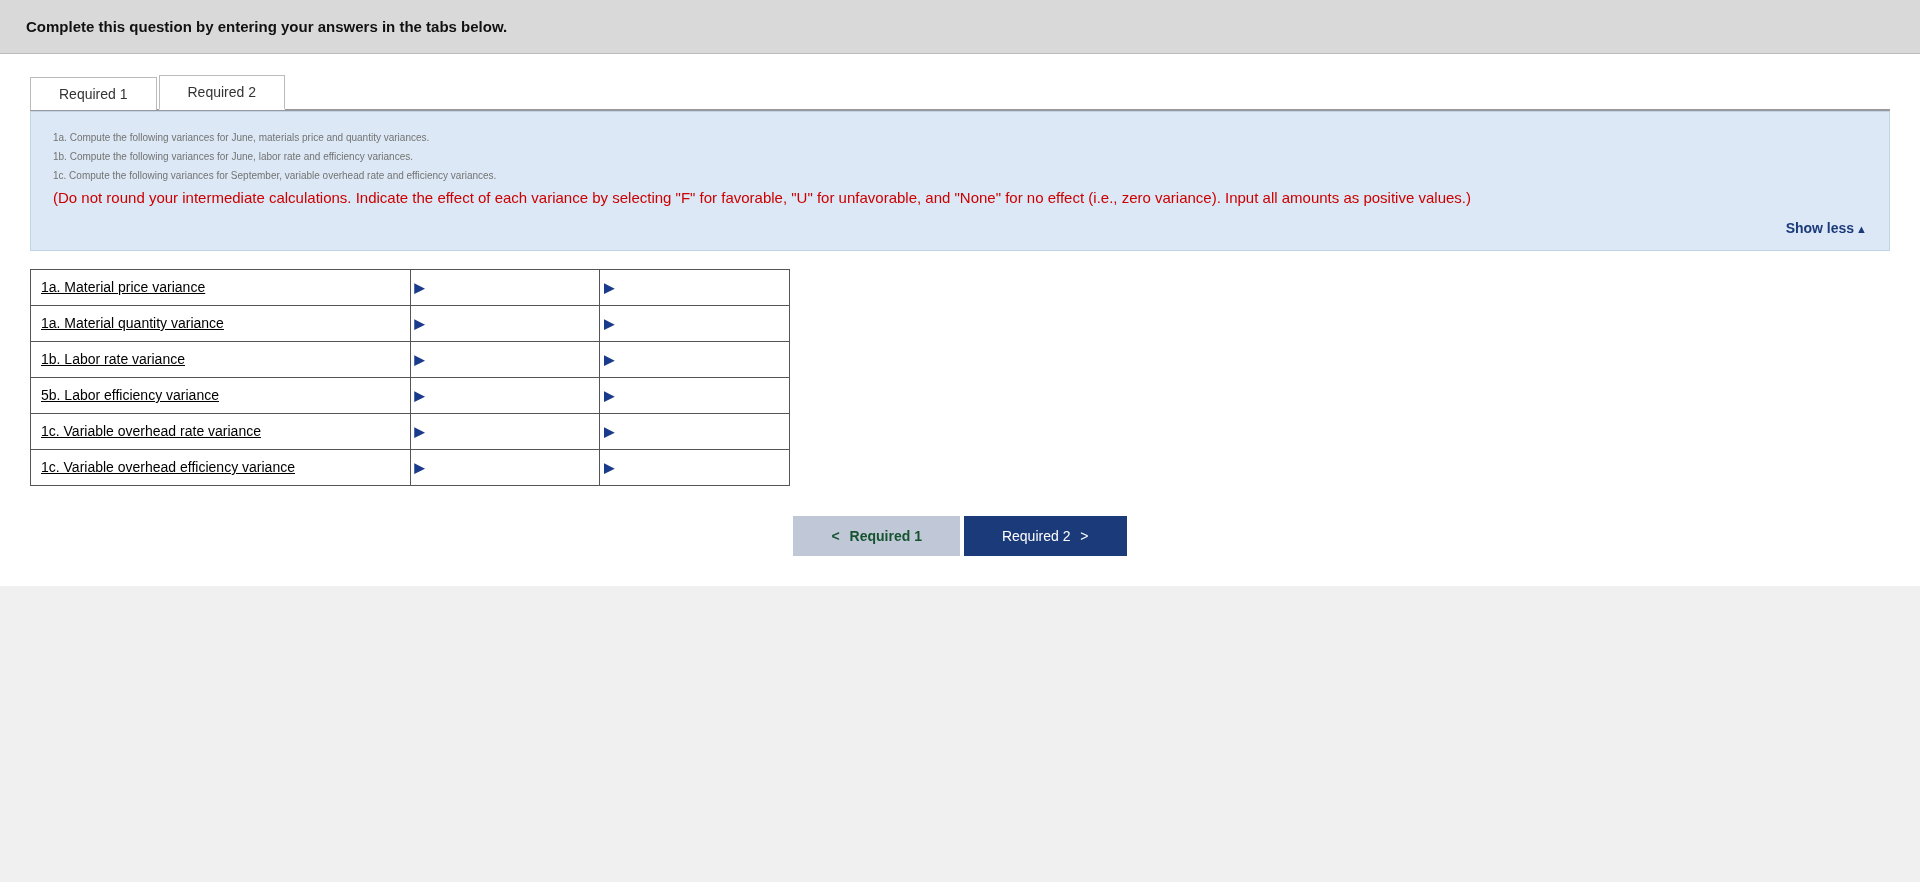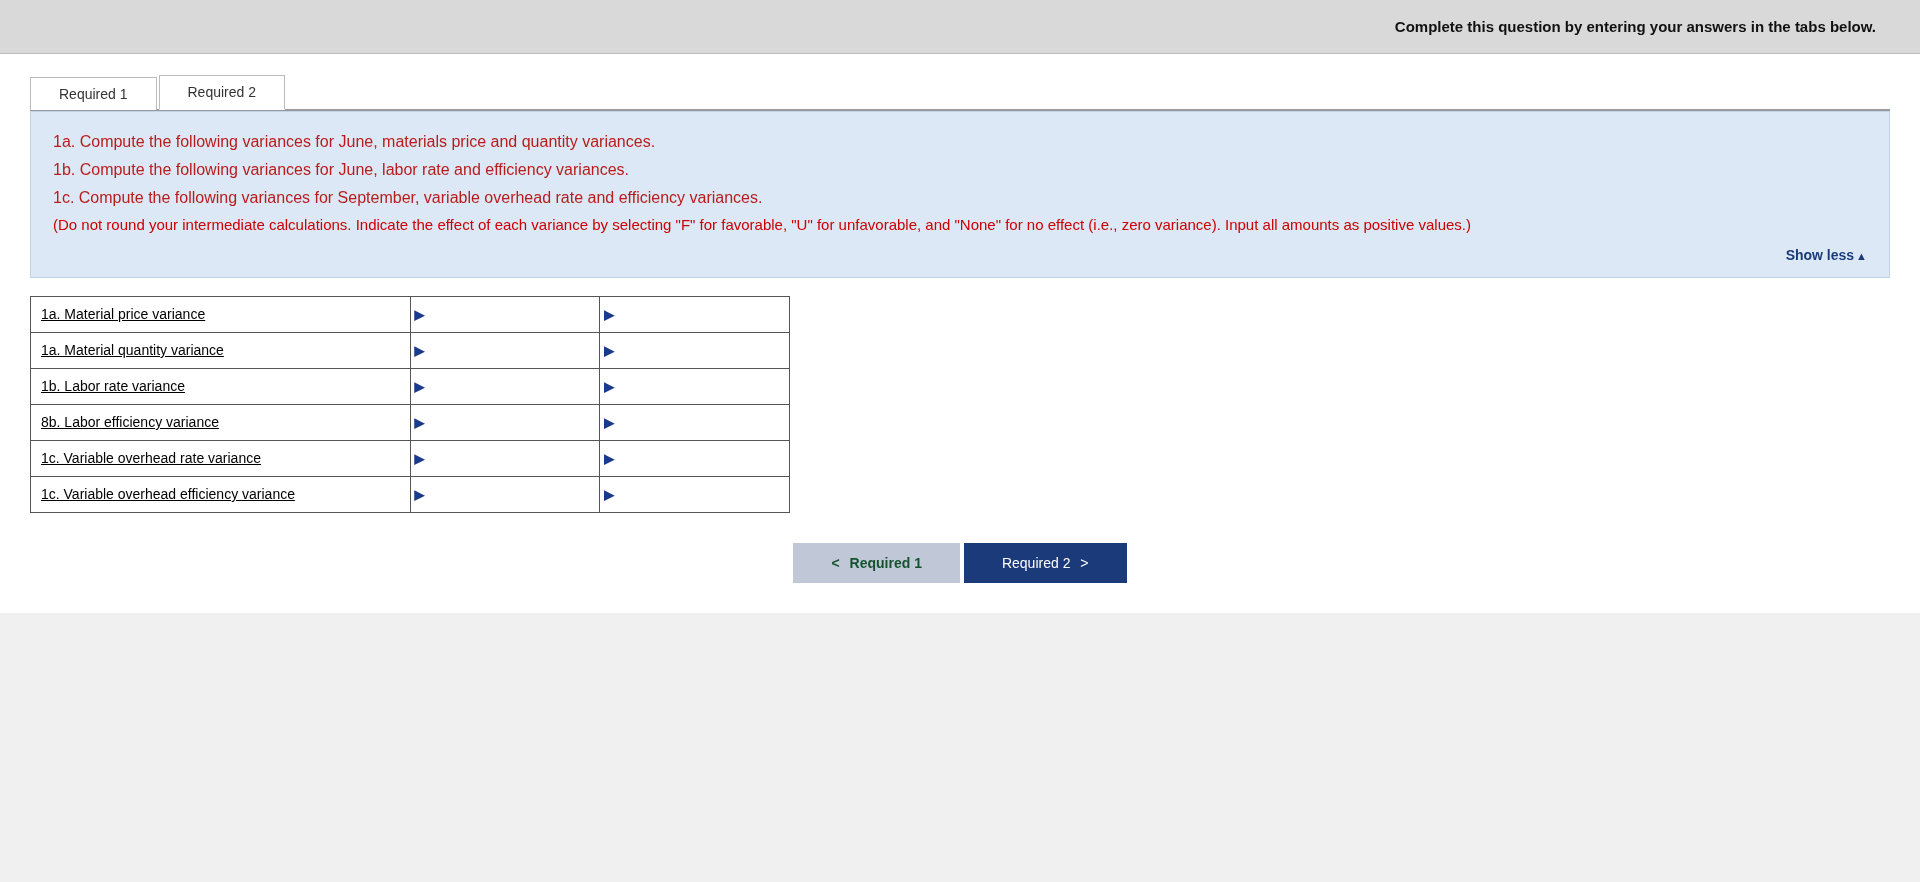--- a/index.html
+++ b/index.html
@@ -18,23 +18,22 @@
 
     .page-wrapper {
       background: #f0f0f0;
       width: 1920px;
       min-height: 882px;
       padding: 0;
     }
 
     .header-bar {
       background: #d9d9d9;
-      padding: 18px 44px;
+      padding: 18px 26px;
       border-bottom: 1px solid #bbb;
-      text-align: right;
     }
 
     .header-title {
       font-weight: bold;
       font-size: 15px;
       color: #111;
     }
 
     .main-content {
       background: #fff;
@@ -76,22 +75,22 @@
     .info-box {
       background: #dce8f5;
       border: 1px solid #c0d4e8;
       padding: 18px 22px 14px 22px;
       margin-top: 0;
       margin-bottom: 18px;
     }
 
     .info-box p {
       margin-bottom: 4px;
-      color: #b91c1c;
-      font-size: 16px;
+      color: #737373;
+      font-size: 10px;
       line-height: 1.5;
     }
 
     .info-box .red-note {
       color: #cc0000;
       font-size: 15px;
       line-height: 1.5;
       margin-top: 4px;
     }
 
@@ -264,21 +263,21 @@
             <span class="arrow-indicator">▶</span>
             <input type="text" style="">
           </td>
           <td class="input-cell">
             <span class="arrow-indicator">▶</span>
             <input type="text" style="">
           </td>
         </tr>
 
         <tr>
-          <td class="label-cell">8b. Labor efficiency variance</td>
+          <td class="label-cell">5b. Labor efficiency variance</td>
           <td class="input-cell">
             <span class="arrow-indicator">▶</span>
             <input type="text" style="">
           </td>
           <td class="input-cell">
             <span class="arrow-indicator">▶</span>
             <input type="text" style="">
           </td>
         </tr>
 

